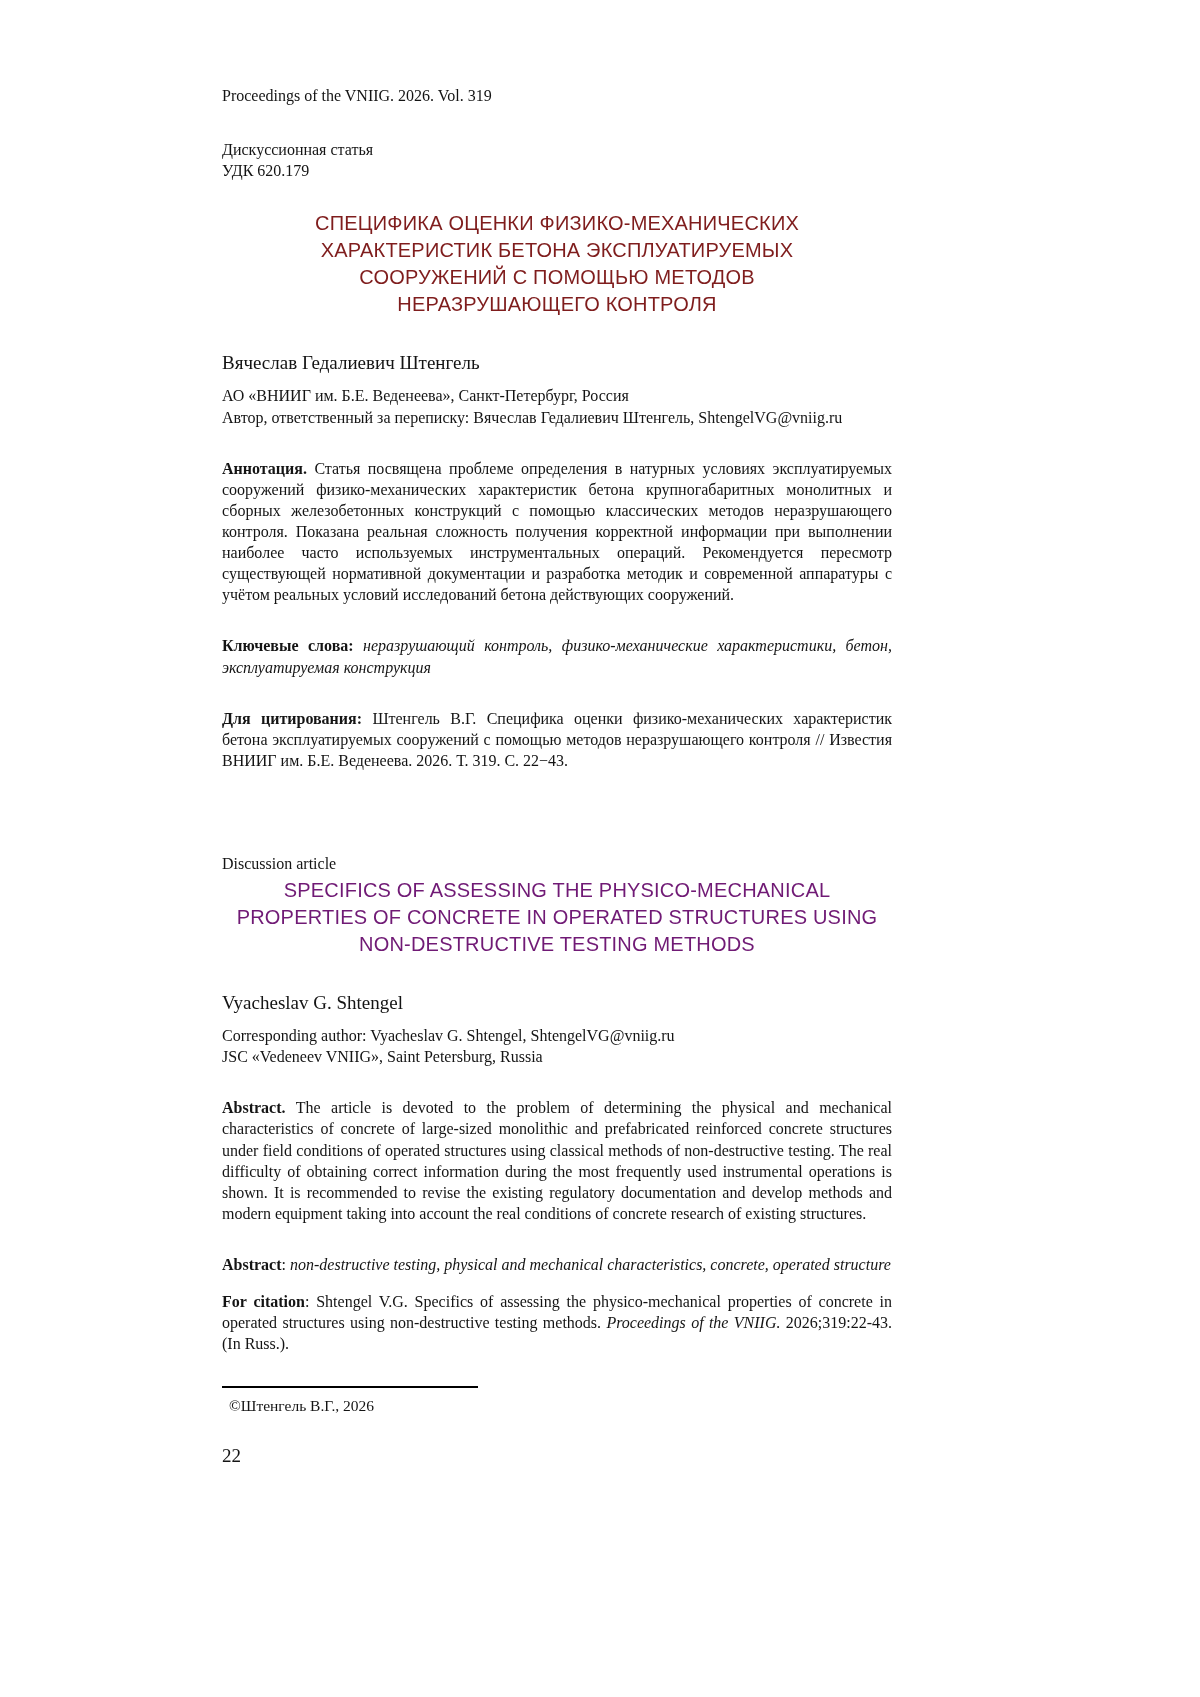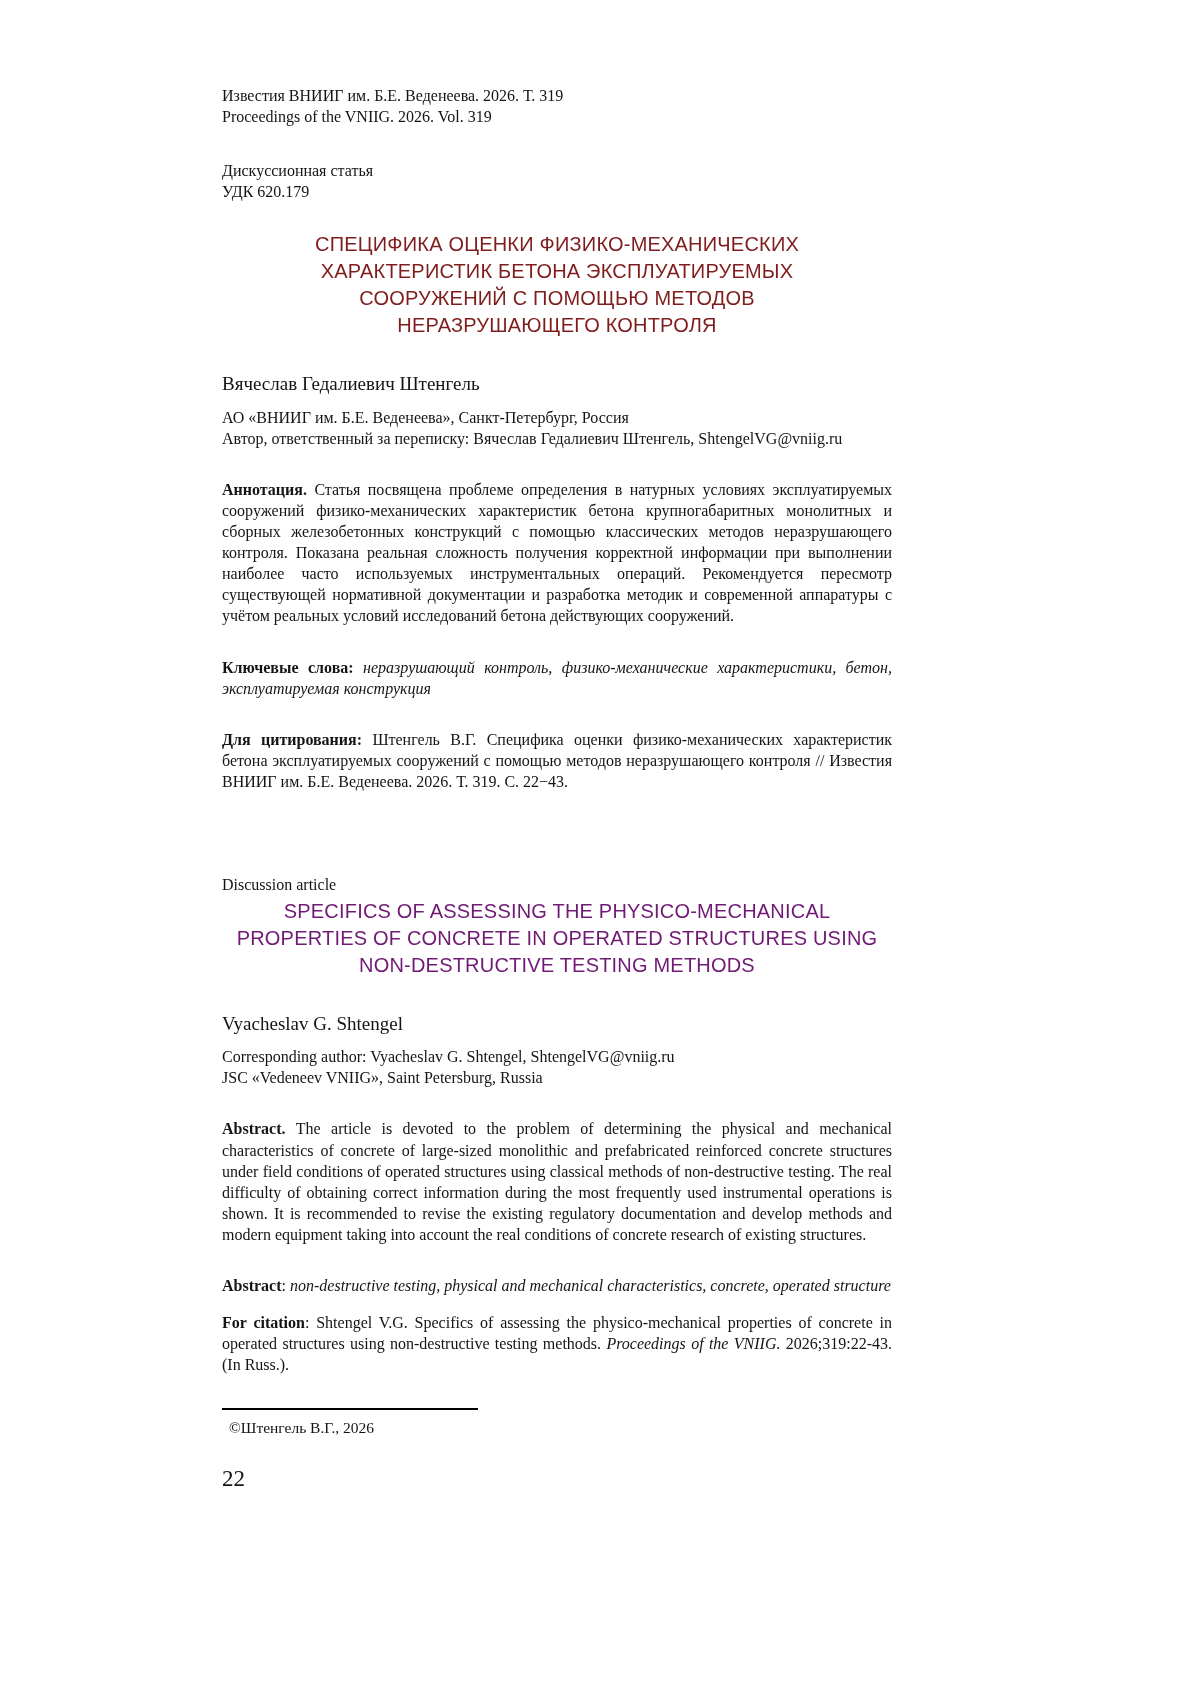--- a/index.html
+++ b/index.html
@@ -24,30 +24,29 @@
   .en-section { margin-top:82px; }
   .title-en {
     margin:3px auto 0 auto; width:644px;
     font-family:"Liberation Sans","DejaVu Sans",sans-serif;
     font-weight:400; font-size:20px; line-height:1.35;
     text-align:center; color:#701a75; letter-spacing:0.2px;
   }
   .tight { margin-top:2px; }
   .copyright-rule { margin-top:32px; width:256px; height:0; border-top:2px solid #000; }
   .copyright { margin-top:8px; font-size:15.5px; padding-left:7px; }
-  .page-number { margin-top:26px; font-size:23px; }
+  .page-number { margin-top:26px; font-size:19px; }
   b, .bold { font-weight:bold; }
 </style>
 </head>
 <body>
 
 <div class="content">
 
   <div>
-    <div class="head-line">Известия ВНИИГ им. Б.Е. Веденеева. 2026. Т. 319</div>
     <div class="head-line">Proceedings of the VNIIG. 2026. Vol. 319</div>
   </div>
 
   <div class="type-block">
     <div>Дискуссионная статья</div>
     <div>УДК 620.179</div>
   </div>
 
   <h1 class="title-ru">СПЕЦИФИКА ОЦЕНКИ ФИЗИКО-МЕХАНИЧЕСКИХ ХАРАКТЕРИСТИК БЕТОНА ЭКСПЛУАТИРУЕМЫХ СООРУЖЕНИЙ С ПОМОЩЬЮ МЕТОДОВ НЕРАЗРУШАЮЩЕГО КОНТРОЛЯ</h1>
 

